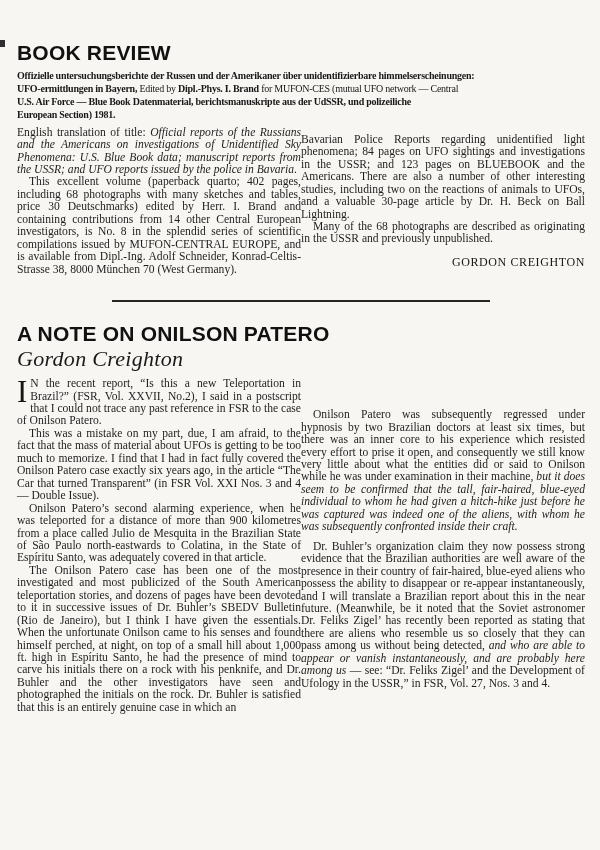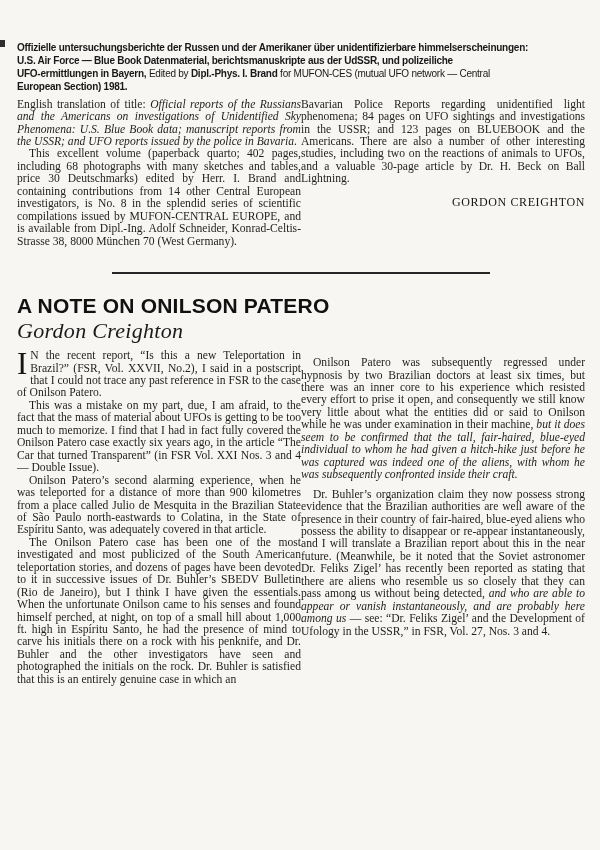--- a/index.html
+++ b/index.html
@@ -27,23 +27,23 @@
   .review-heading { margin-bottom:6px; }
   .subtitle {
     font-family:"Liberation Sans", sans-serif;
     font-size:10px;
     font-weight:bold;
     line-height:12.9px;
     letter-spacing:-0.25px;
     color:#181818;
     margin-bottom:5px;
   }
-  .sub-line { display:block; white-space:nowrap; }
+  .sub-line { display:block; white-space:nowrap;font-family:Liberation Serif, serif; }
   .sub-line .plain { font-weight:normal; }
-  .cols { display:flex; gap:0; }
+  .cols { display:flex; gap:0;align-items:center; }
   .col { flex:1 1 0; min-width:0; }
   .bp {
     font-size:11.6px;
     line-height:12.45px;
     text-align:justify;
     text-indent:12px;
   }
   .bp.first { text-indent:0; }
   .bp em { font-style:italic; }
   .signature {
@@ -80,35 +80,37 @@
   }
 </style>
 </head>
 <body>
 
 <div class="page">
 
   <div class="artifact"></div>
 
   <section>
+    <h1 class="review-heading">BOOK REVIEW</h1>
 
     <p class="subtitle">
       <span class="sub-line">Offizielle untersuchungsberichte der Russen und der Amerikaner über unidentifizierbare himmelserscheinungen:</span>
+      <span class="sub-line"><b>UFO-ermittlungen in Bayern,</b><span class="plain"> Edited by </span><b>Dipl.-Phys. I. Brand</b><span class="plain"> for MUFON-CES (mutual UFO network — Central</span></span>
       <span class="sub-line">U.S. Air Force — Blue Book Datenmaterial, berichtsmanuskripte aus der UdSSR, und polizeiliche</span>
-      <span class="sub-line"><b>UFO-ermittlungen in Bayern,</b><span class="plain"> Edited by </span><b>Dipl.-Phys. I. Brand</b><span class="plain"> for MUFON-CES (mutual UFO network — Central</span></span>
       <span class="sub-line plain">European Section) 1981.</span>
     </p>
 
     <div class="cols review-cols">
       <div class="col">
         <p class="bp first"><span>English translation of title: </span><em>Official reports of the Russians and the Americans on investigations of Unidentified Sky Phenomena: U.S. Blue Book data; manuscript reports from the USSR; and UFO reports issued by the police in Bavaria.</em></p>
         <p class="bp">This excellent volume (paperback quarto; 402 pages, including 68 photographs with many sketches and tables, price 30 Deutschmarks) edited by Herr. I. Brand and containing contributions from 14 other Central European investigators, is No. 8 in the splendid series of scientific compilations issued by MUFON-CENTRAL EUROPE, and is available from Dipl.-Ing. Adolf Schneider, Konrad-Celtis-Strasse 38, 8000 München 70 (West Germany).</p>
       </div>
       <div class="col">
         <p class="bp first">Bavarian Police Reports regarding unidentified light phenomena; 84 pages on UFO sightings and investigations in the USSR; and 123 pages on BLUEBOOK and the Americans. There are also a number of other interesting studies, including two on the reactions of animals to UFOs, and a valuable 30-page article by Dr. H. Beck on Ball Lightning.</p>
+        <p class="bp">Many of the 68 photographs are described as originating in the USSR and previously unpublished.</p>
         <p class="signature">GORDON CREIGHTON</p>
       </div>
     </div>
   </section>
 
   <hr class="divider">
 
   <section>
     <h2 class="note-heading">A NOTE ON ONILSON PATERO</h2>
     <p class="byline">Gordon Creighton</p>

